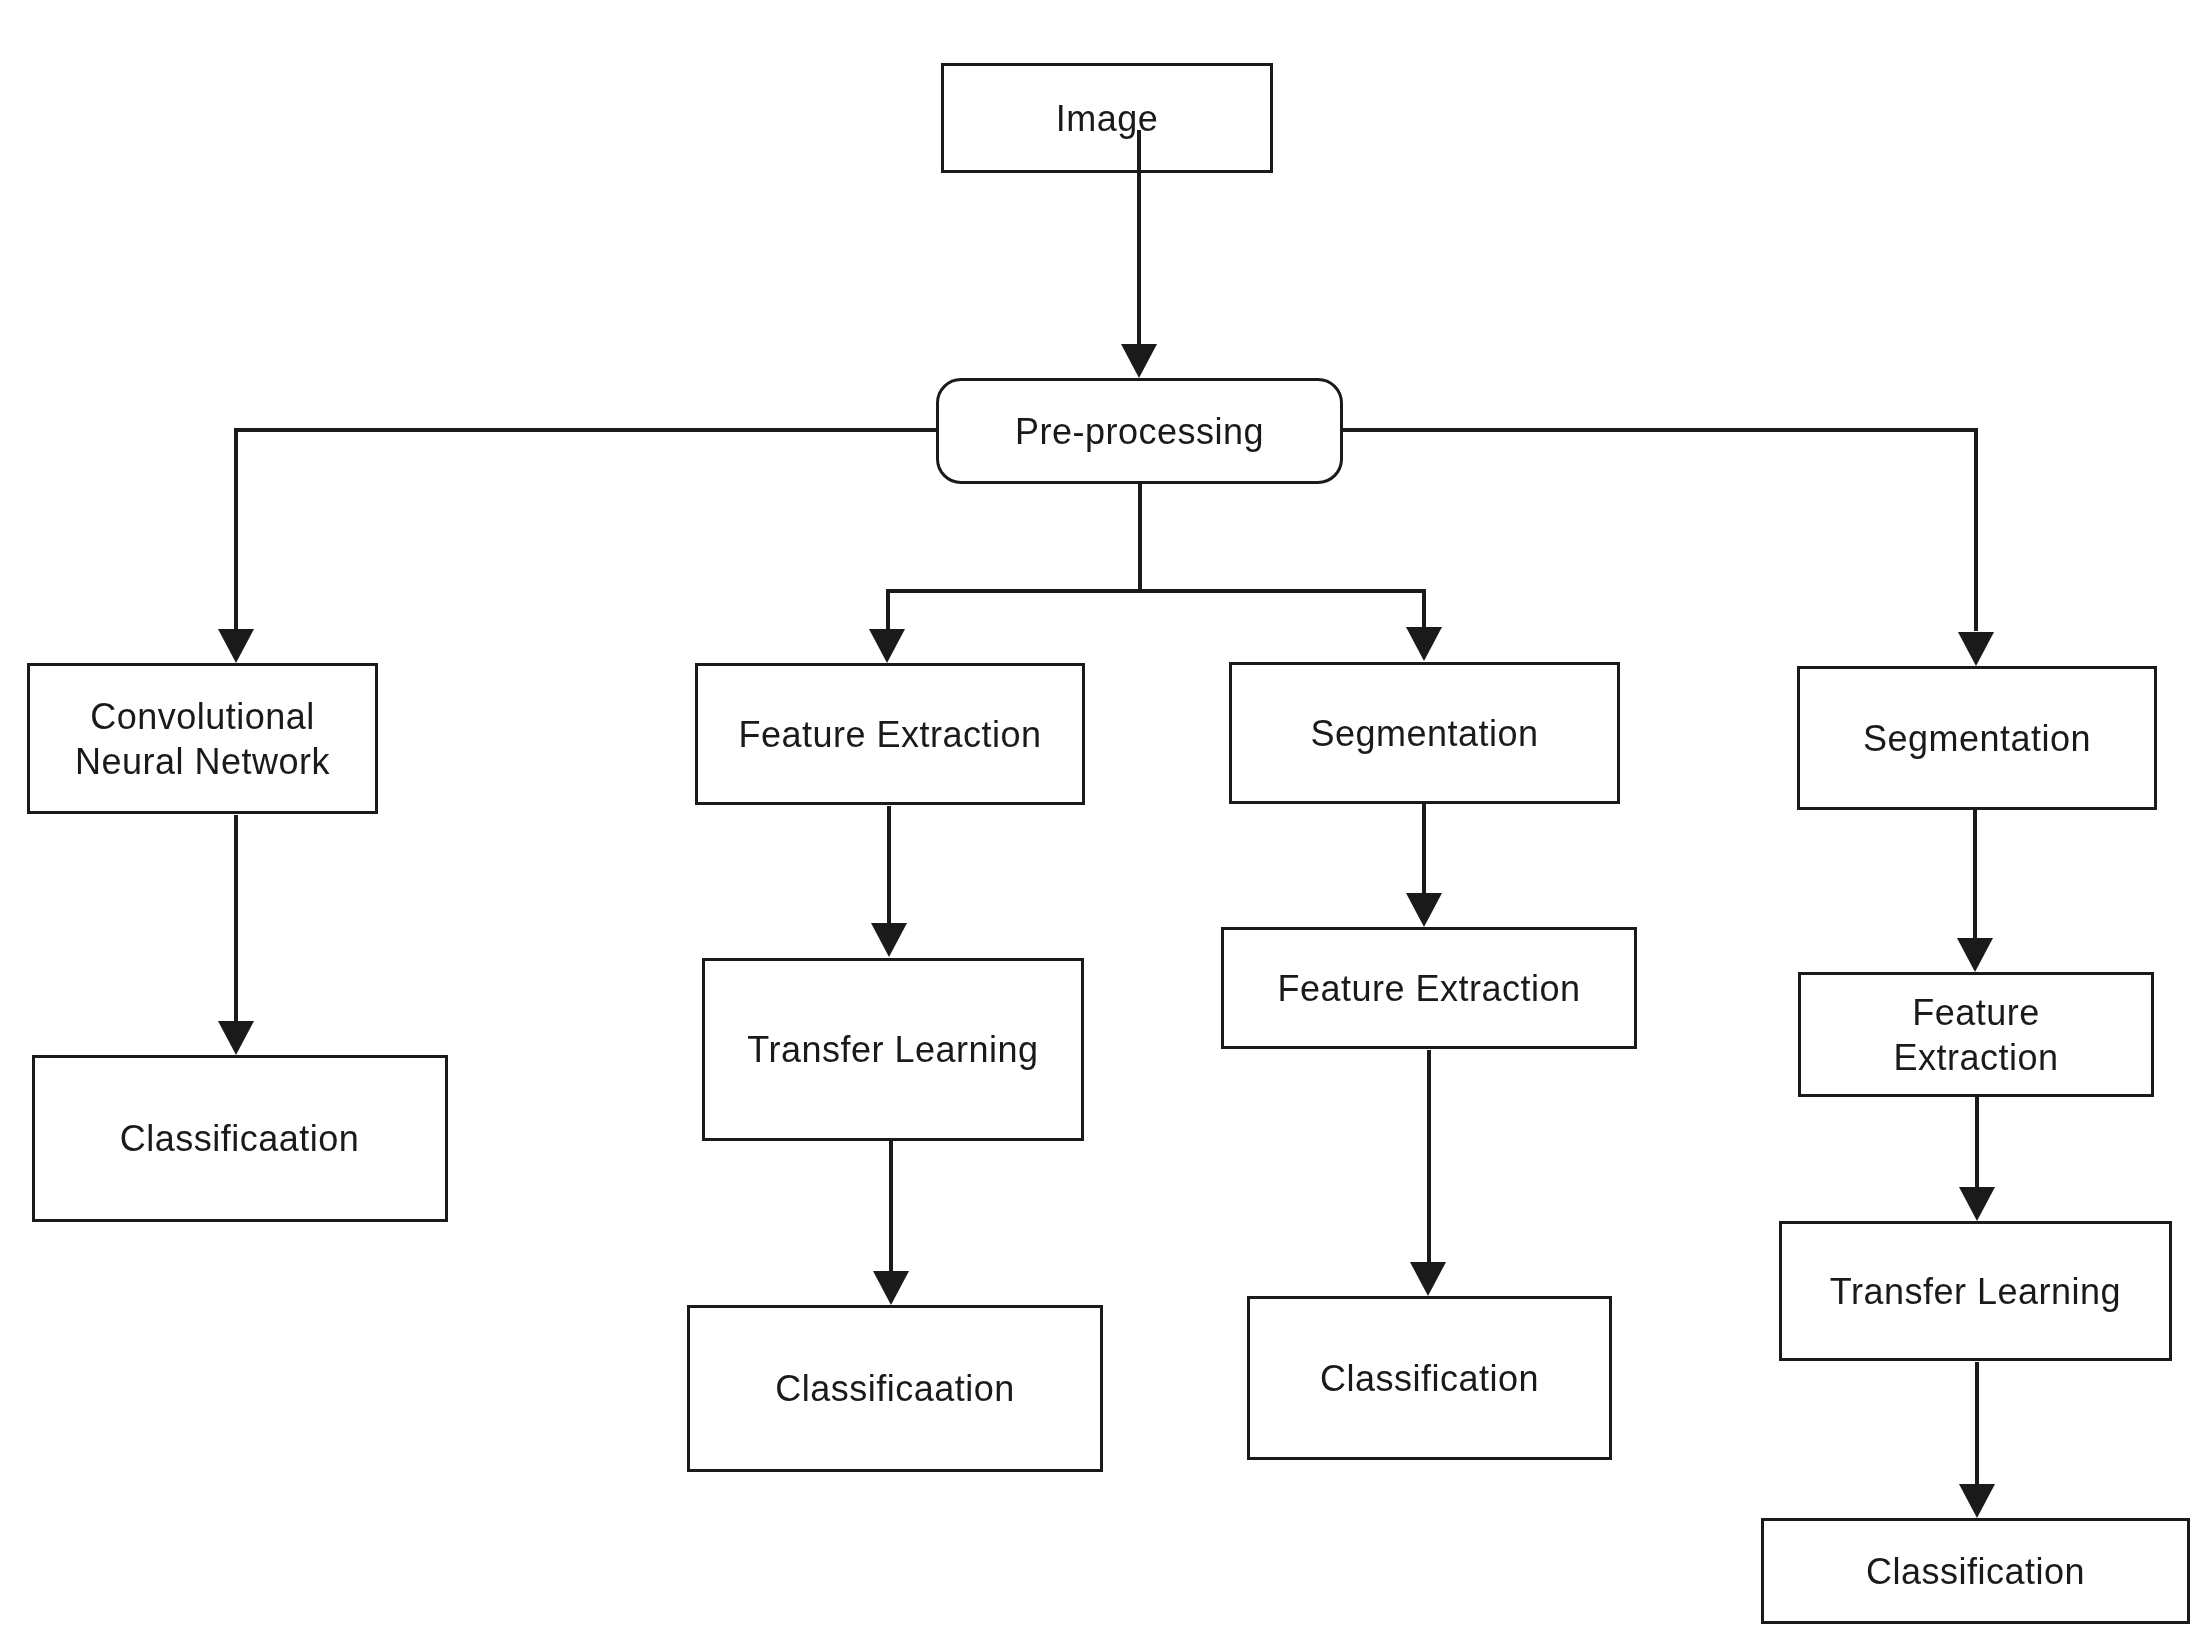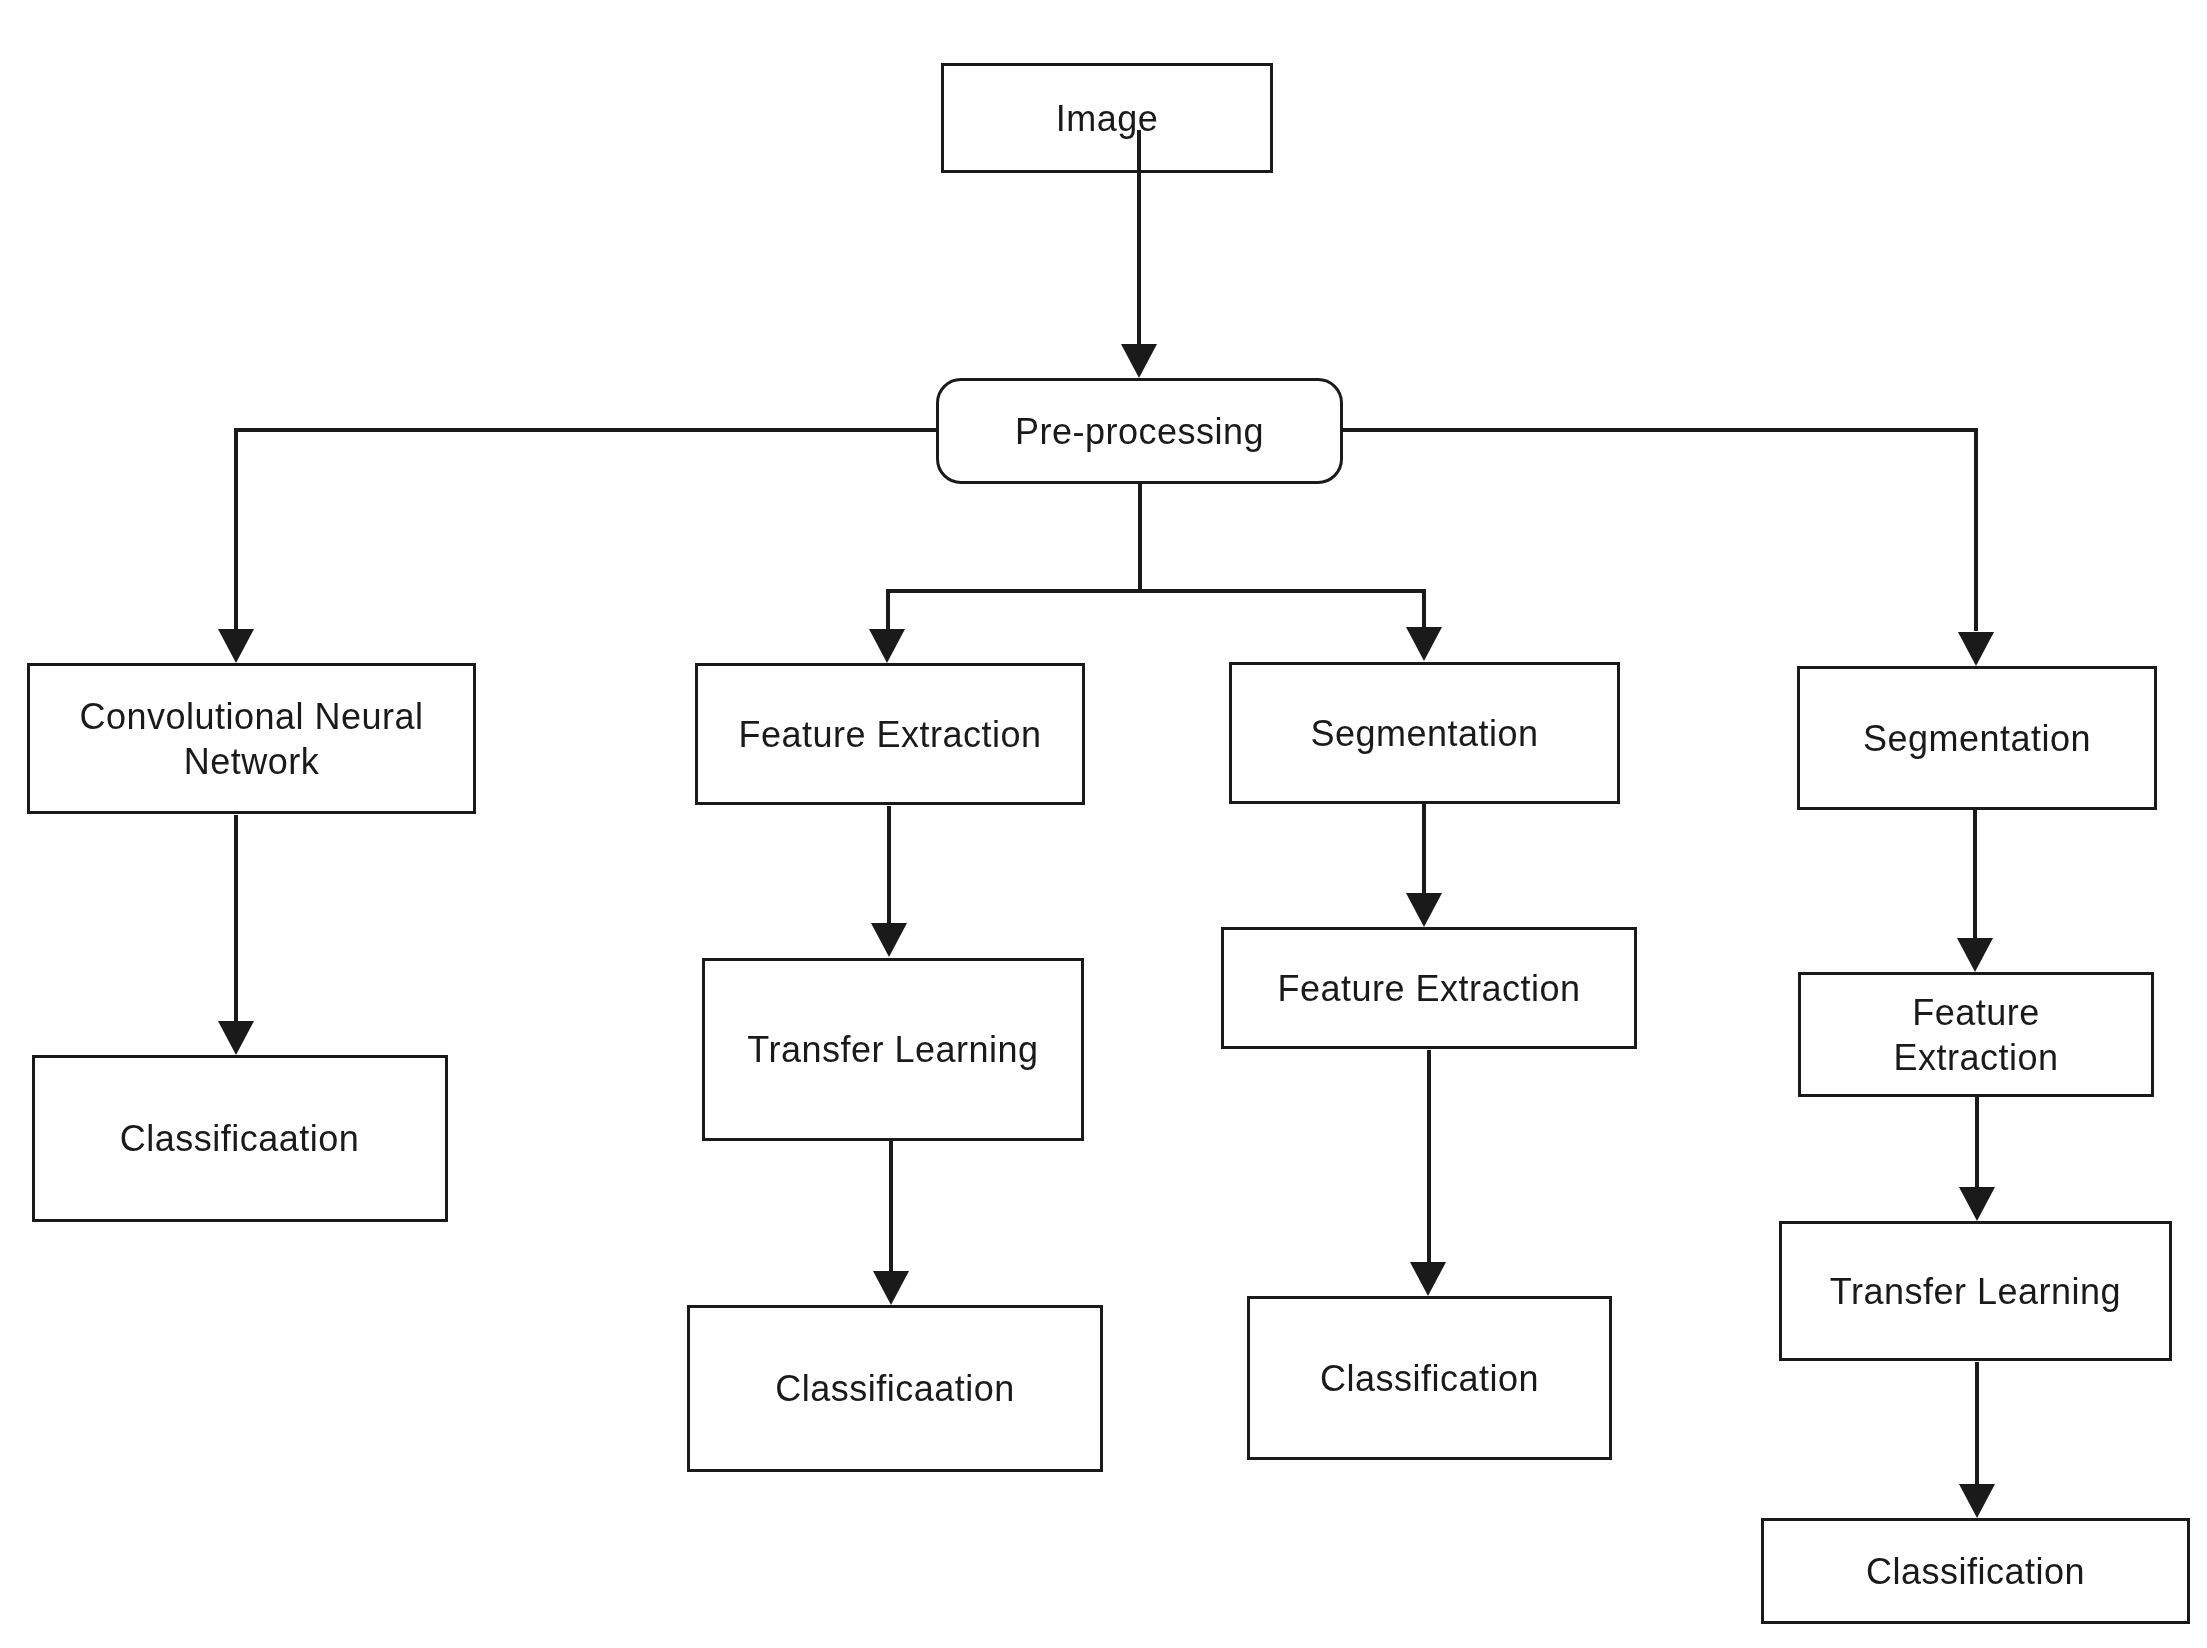--- a/index.html
+++ b/index.html
@@ -38,21 +38,21 @@
     width: 0;
     height: 0;
     border-left: 18px solid transparent;
     border-right: 18px solid transparent;
     border-top: 34px solid #1a1a1a;
   }
 
   
   #n-image           { left:941px; top:20px;   width:332px; height:110px;margin-top:43px; }
   #n-preprocessing   { left:936px; top:378px;  width:407px; height:106px;border-radius:25px; }
-  #n-cnn             { left:27px;   top:663px;  width:449px; height:151px; padding:0 18px; }
+  #n-cnn             { left:27px;   top:663px;  width:351px; height:151px; padding:0 18px; }
   #n-classif-cnn     { left:31.5px;   top:1055px; width:416px; height:167px; }
   #n-fe2             { left:695px;  top:663px;  width:390px; height:142px; }
   #n-tl2             { left:702px;  top:958px; width:382px; height:183px; }
   #n-classif2        { left:687px;  top:1305px; width:416px; height:167px; }
   #n-seg3            { left:1229px; top:662px;  width:391px; height:142px; }
   #n-fe3             { left:1221px; top:927px; width:416px; height:122px; }
   #n-classif3        { left:1247px; top:1296px; width:365px; height:164px; }
   #n-seg4            { left:1797px; top:666px;  width:360px; height:144px; }
   #n-fe4             { left:1798px; top:972px; width:356px; height:125px; padding:0 52px; }
   #n-tl4             { left:1779px; top:1221px; width:393px; height:140px; }

